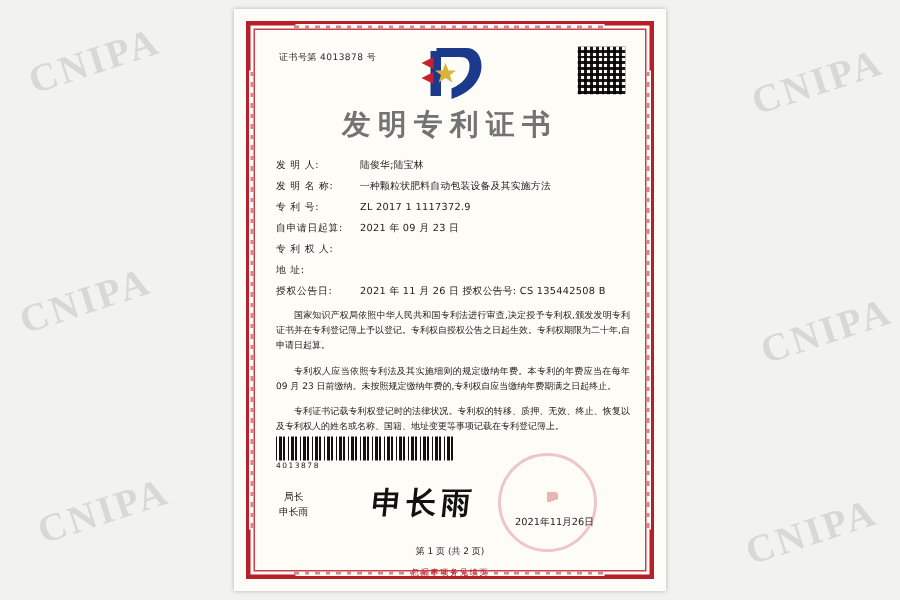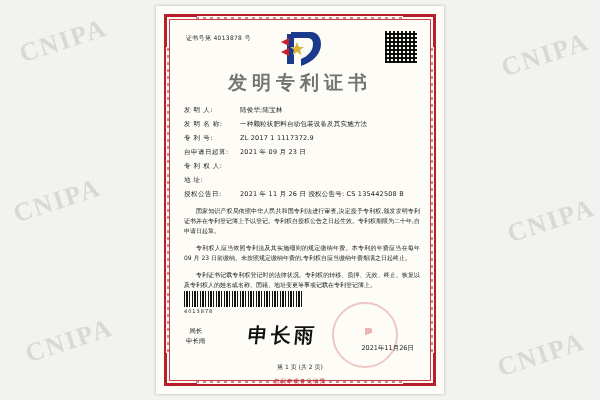--- a/index.html
+++ b/index.html
@@ -192,21 +192,21 @@
     top: 316px;
     font-family: "DejaVu Serif", "Liberation Serif", serif;
     font-size: 20px;
     font-weight: bold;
     color: #111;
     letter-spacing: 3px;
     transform: skewX(-6deg);
   }
   #sig-date {
     position: absolute;
-    right: 30px;
+    right: 48px;
     top: 338px;
     font-size: 6.5px;
     color: #1a1a1a;
     margin-left: 28px;
   }
   #seal {
     position: absolute;
     right: 46px;
     top: 296px;
     width: 62px;

